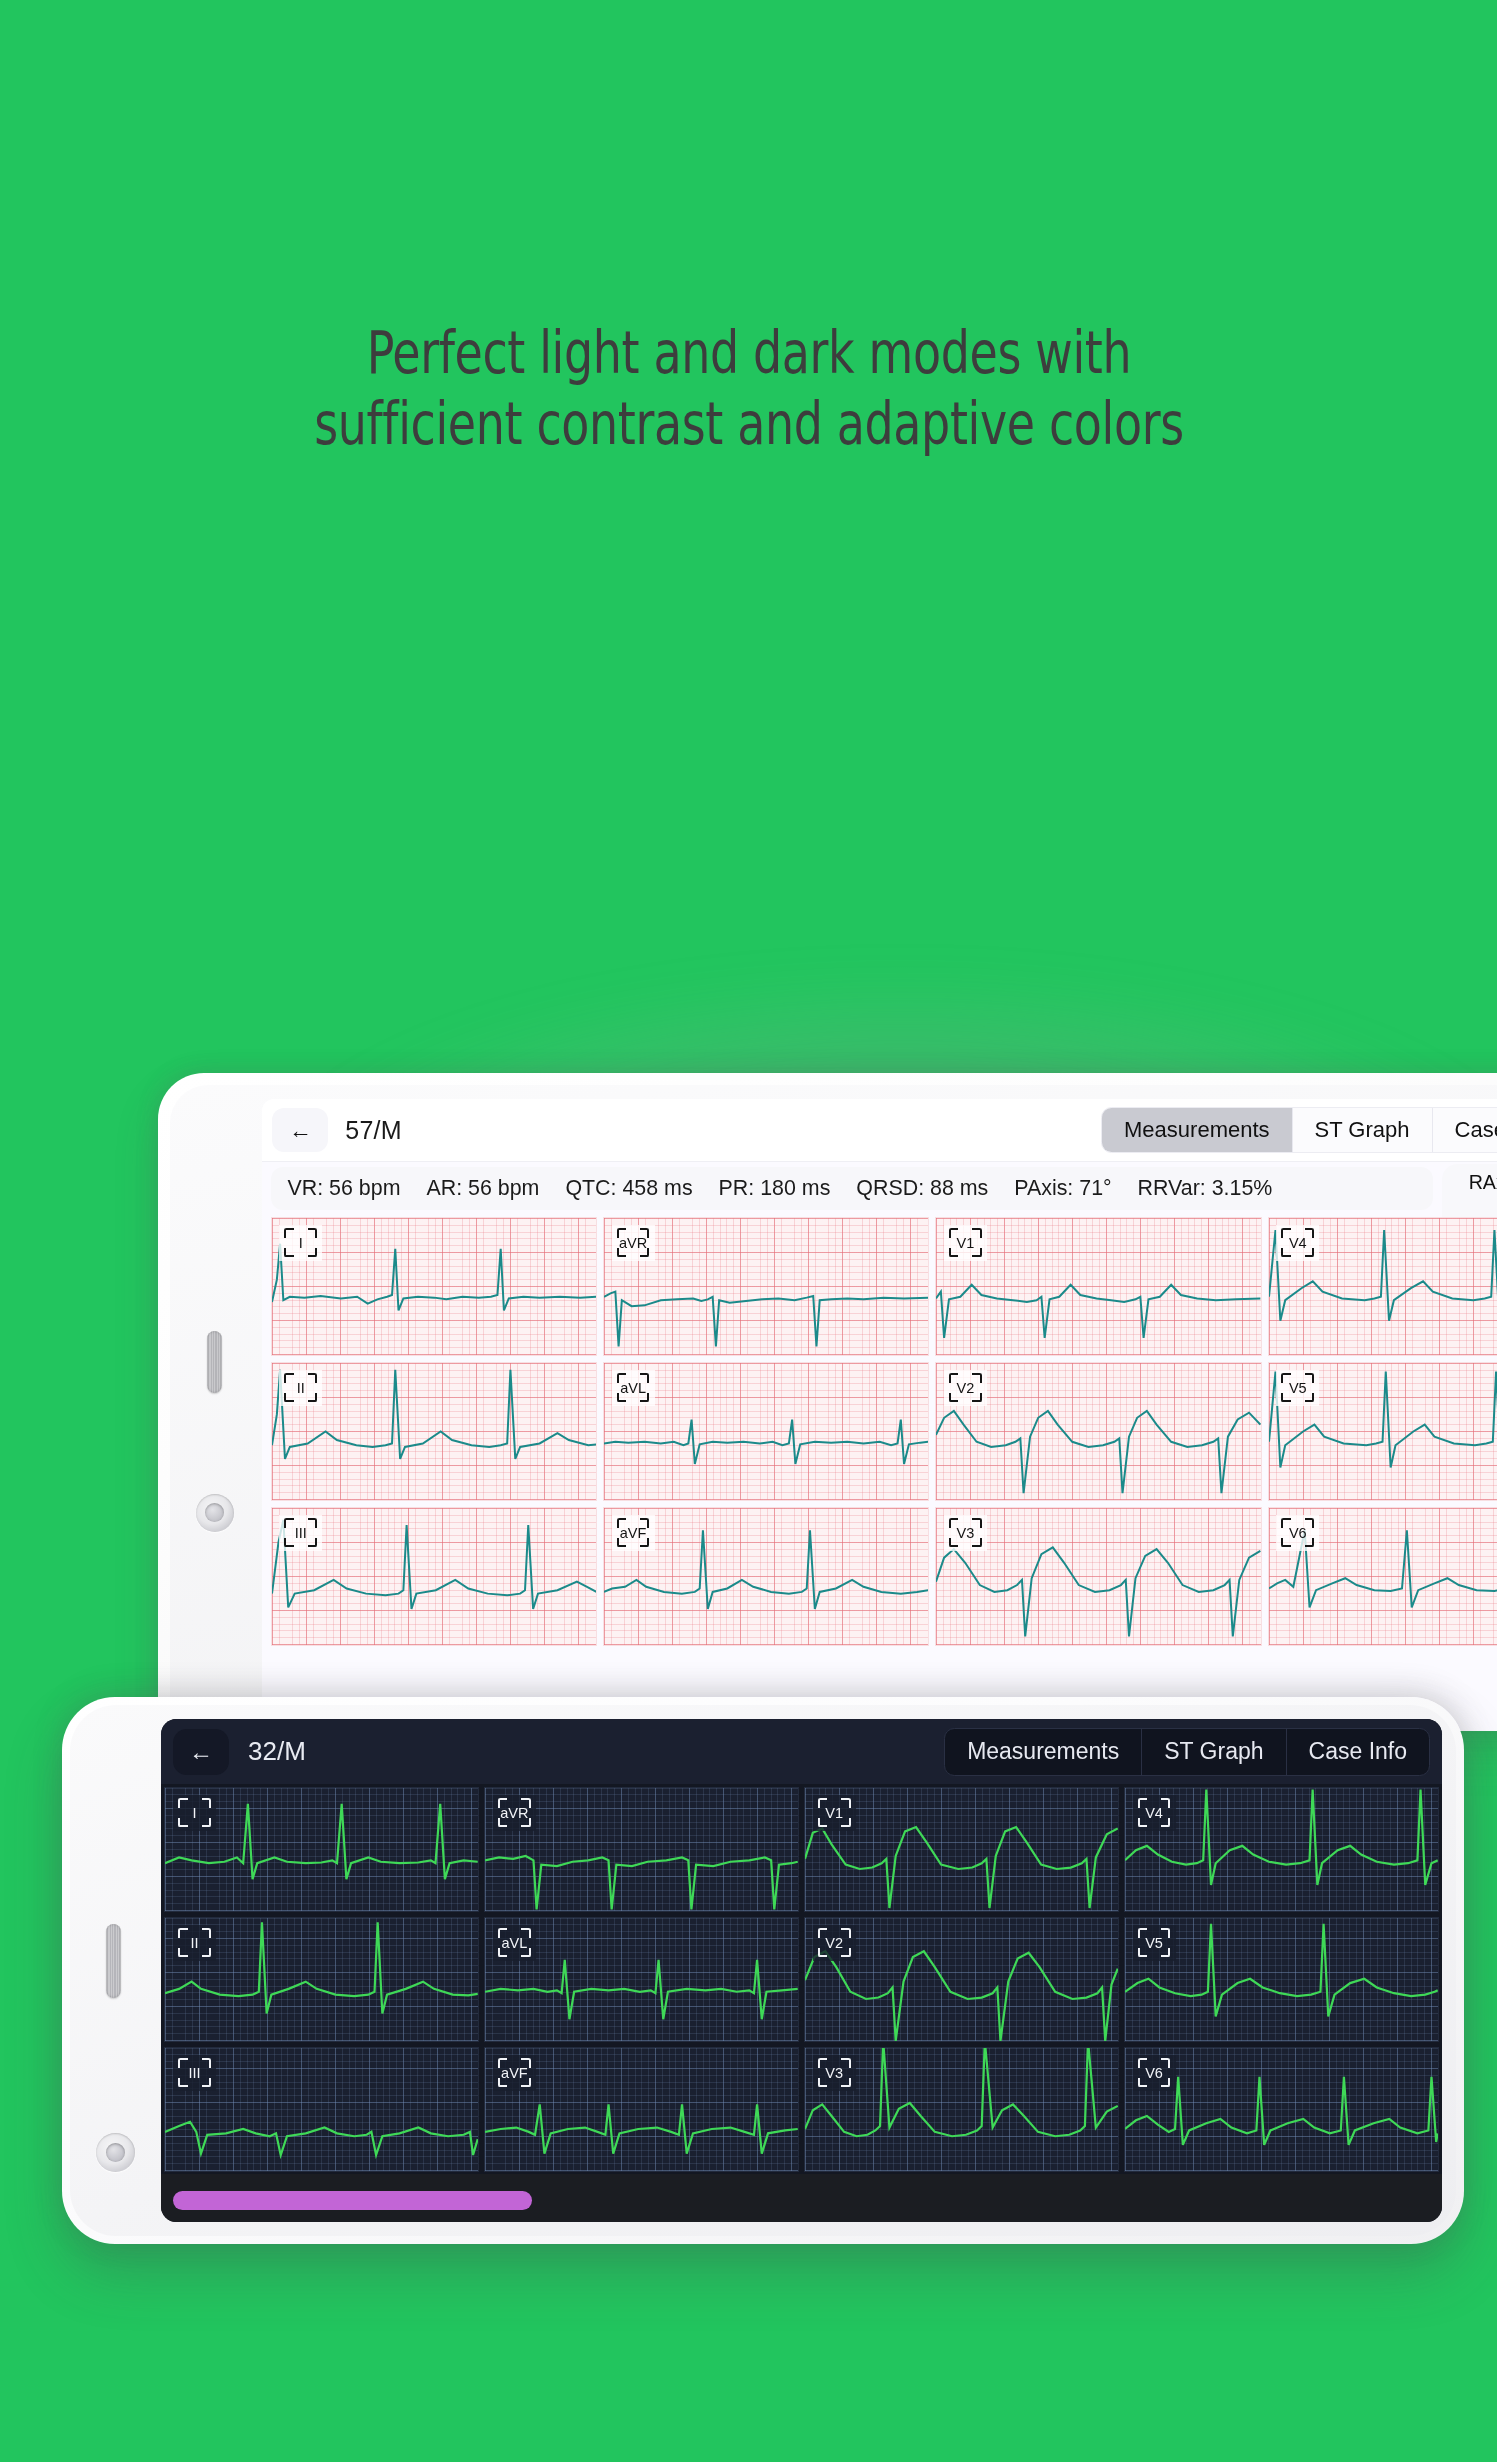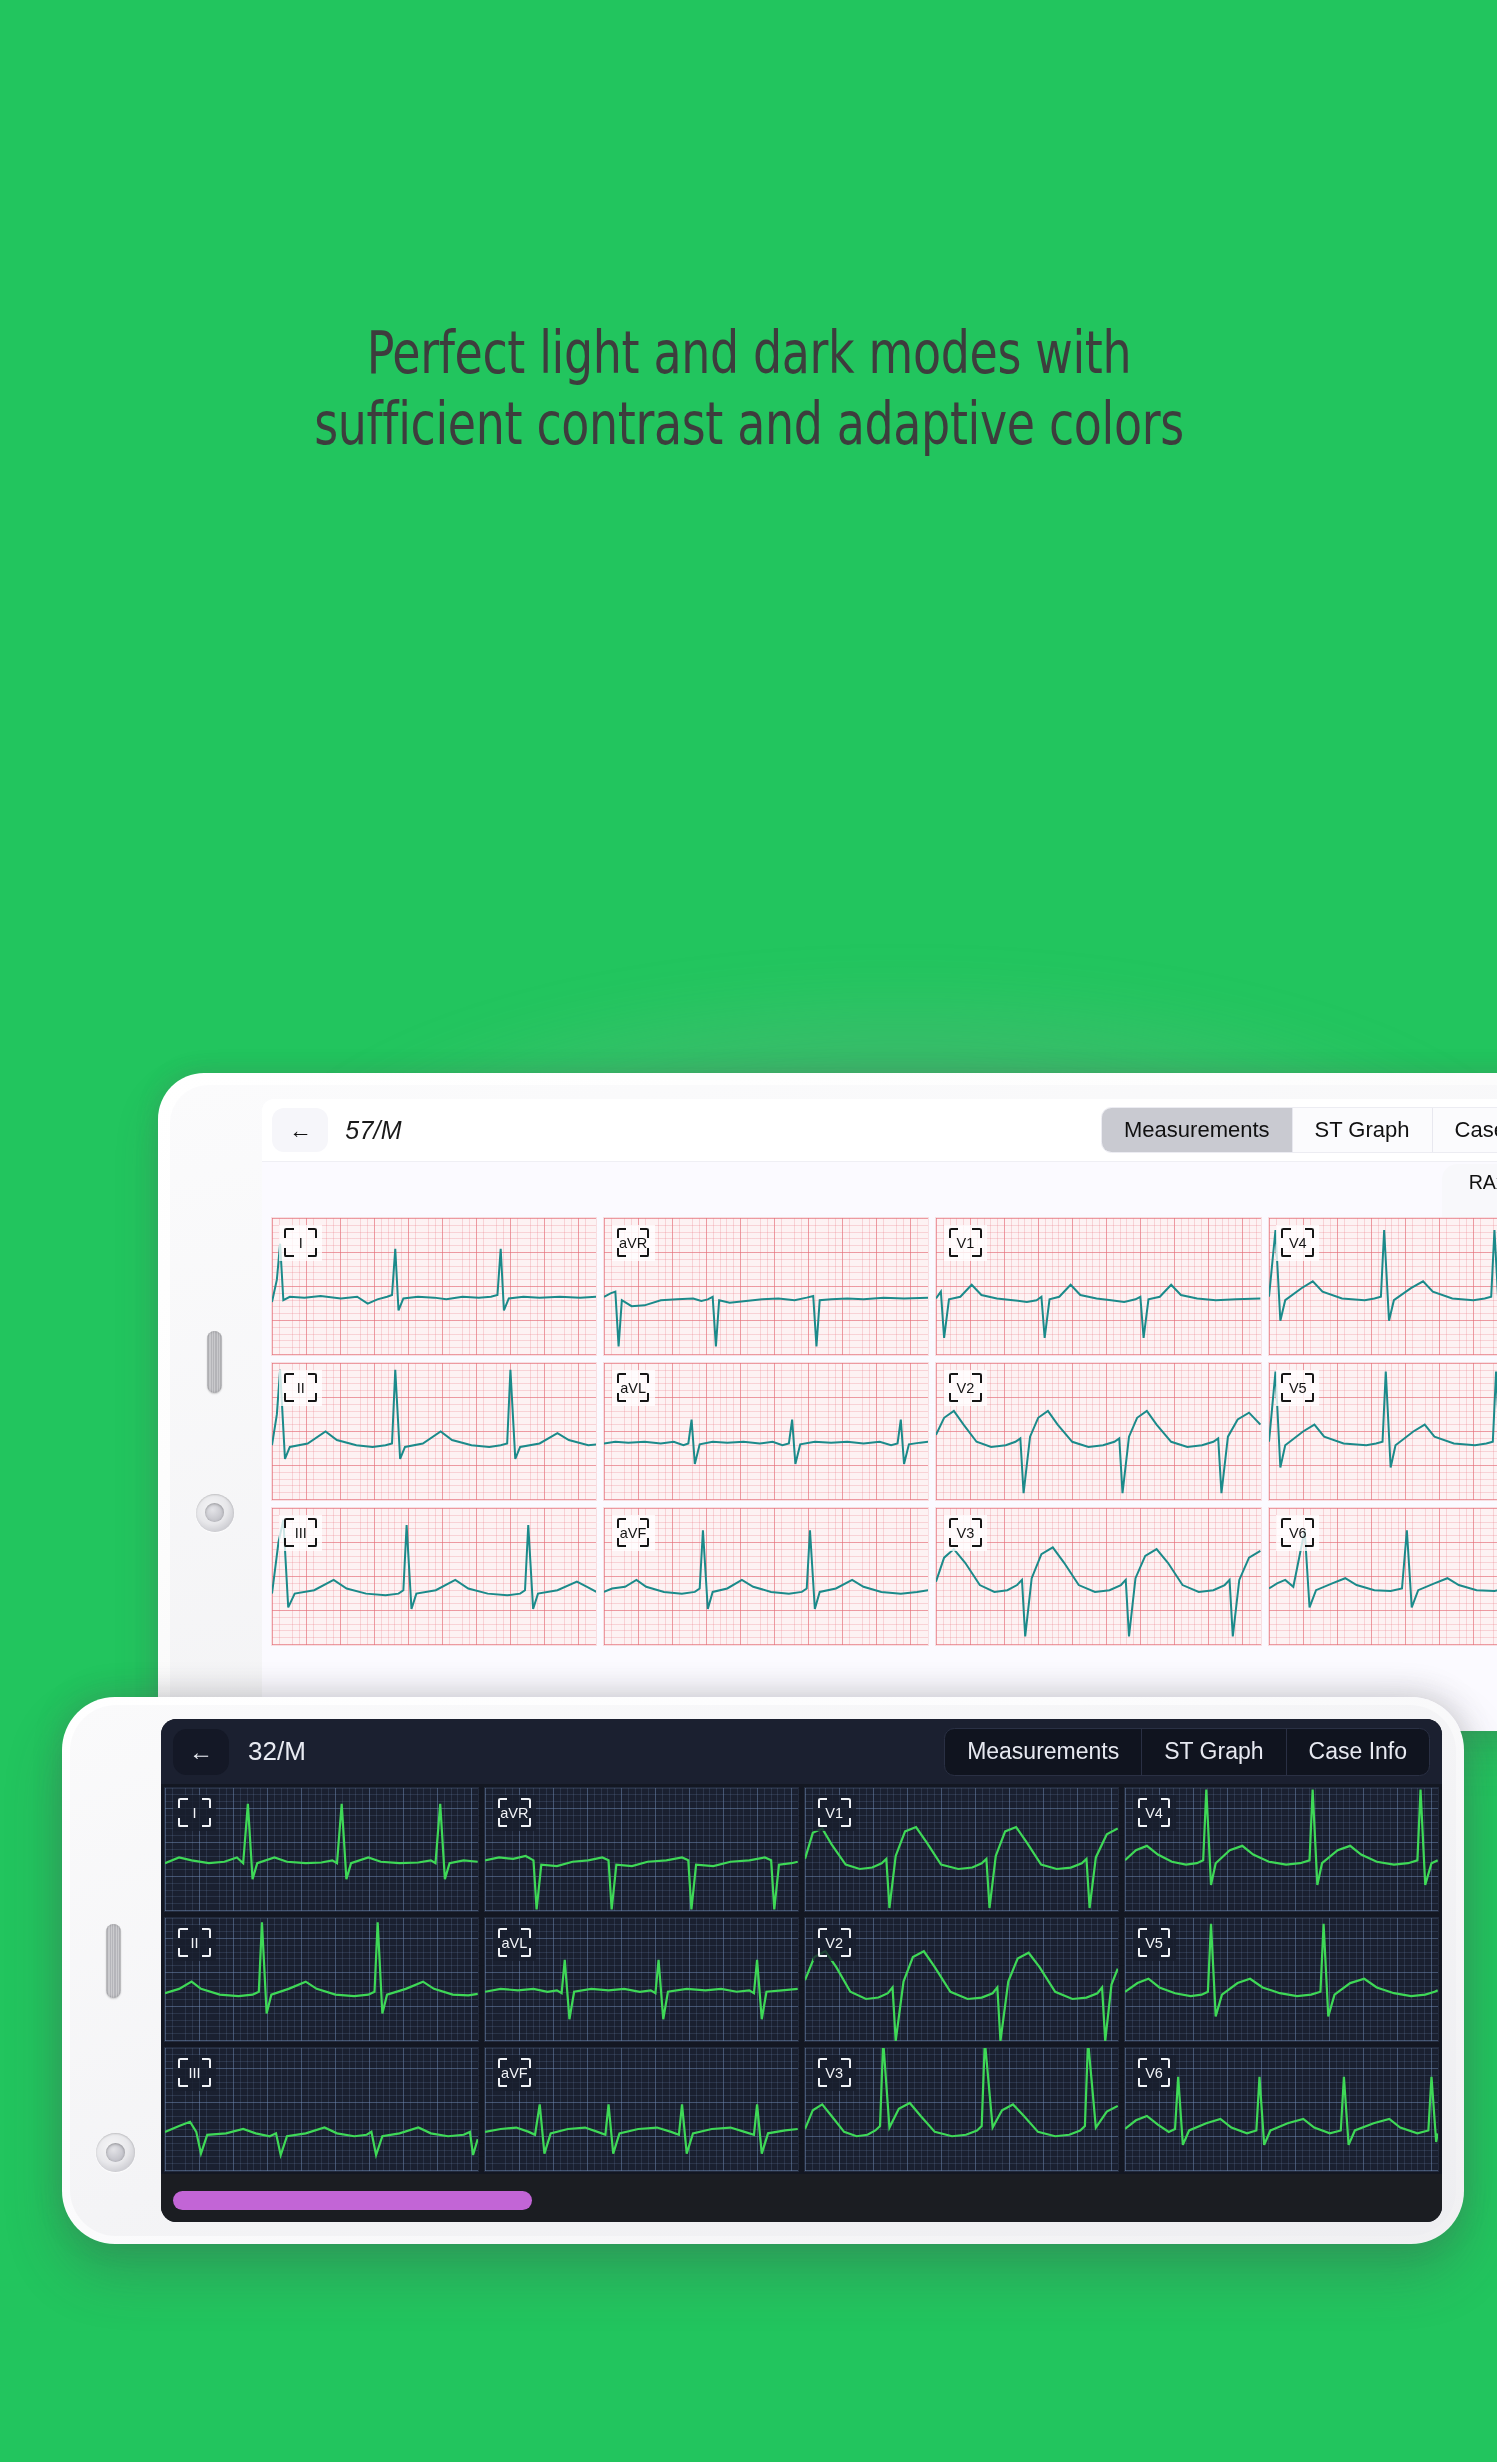--- a/index.html
+++ b/index.html
@@ -89,21 +89,20 @@
   .t-backbtn {
     width: 56px; height: 44px; border-radius: 12px;
     background: #f6f6fa;
     display: flex; align-items: center; justify-content: center;
     color: #111; font-size: 23px; line-height: 1;
     flex: 0 0 auto;
   }
   .t-patient {
     margin-left: 17px; font-size: 25px; color: #1a1a1a; letter-spacing: 0.2px;
     flex: 0 0 auto;
-    font-style: italic;
   }
   .t-spacer { flex: 1 1 auto; }
   .t-tabs {
     display: flex; align-items: stretch; height: 46px;
     border-radius: 10.3px; overflow: hidden;
     background: #fbfbfd;
     border: 0.9px solid #ececf2;
     margin-right: 12px;
   }
   .t-tab {
@@ -290,20 +289,29 @@
         </div>
         <div class="t-patient">57/M</div>
         <div class="t-spacer"></div>
         <div class="t-tabs">
           <div class="t-tab sel">Measurements</div>
           <div class="t-tab">ST Graph</div>
           <div class="t-tab">Case Info</div>
         </div>
       </div>
 
+      <div class="t-measbar">
+        <span class="t-meas">VR: 56 bpm</span>
+        <span class="t-meas">AR: 56 bpm</span>
+        <span class="t-meas">QTC: 458 ms</span>
+        <span class="t-meas">PR: 180 ms</span>
+        <span class="t-meas">QRSD: 88 ms</span>
+        <span class="t-meas">PAxis: 71°</span>
+        <span class="t-meas">RRVar: 3.15%</span>
+      </div>
 
       <div class="t-gauge-card">
         <div class="t-gauge-label">RAxis: 53°</div>
         <svg width="127" height="120" viewBox="0 0 100 100">
           <g transform="translate(50,52)">
             <path d="M 0,-34 A 34,34 0 0 1 34,0 L 17,0 A 17,17 0 0 0 0,-17 Z" fill="#ee2525"></path>
             <path d="M 34,0 A 34,34 0 0 1 29.4,17 L 14.7,8.5 A 17,17 0 0 0 17,0 Z" fill="#f2e020"></path>
             <path d="M 29.4,17 A 34,34 0 0 1 0,34 L 0,17 A 17,17 0 0 0 14.7,8.5 Z" fill="#16a02c"></path>
             <path d="M 0,34 A 34,34 0 0 1 -34,0 L -17,0 A 17,17 0 0 0 0,17 Z" fill="#ee2525"></path>
             <path d="M -34,0 A 34,34 0 0 1 0,-34 L 0,-17 A 17,17 0 0 0 -17,0 Z" fill="#76767a"></path>

